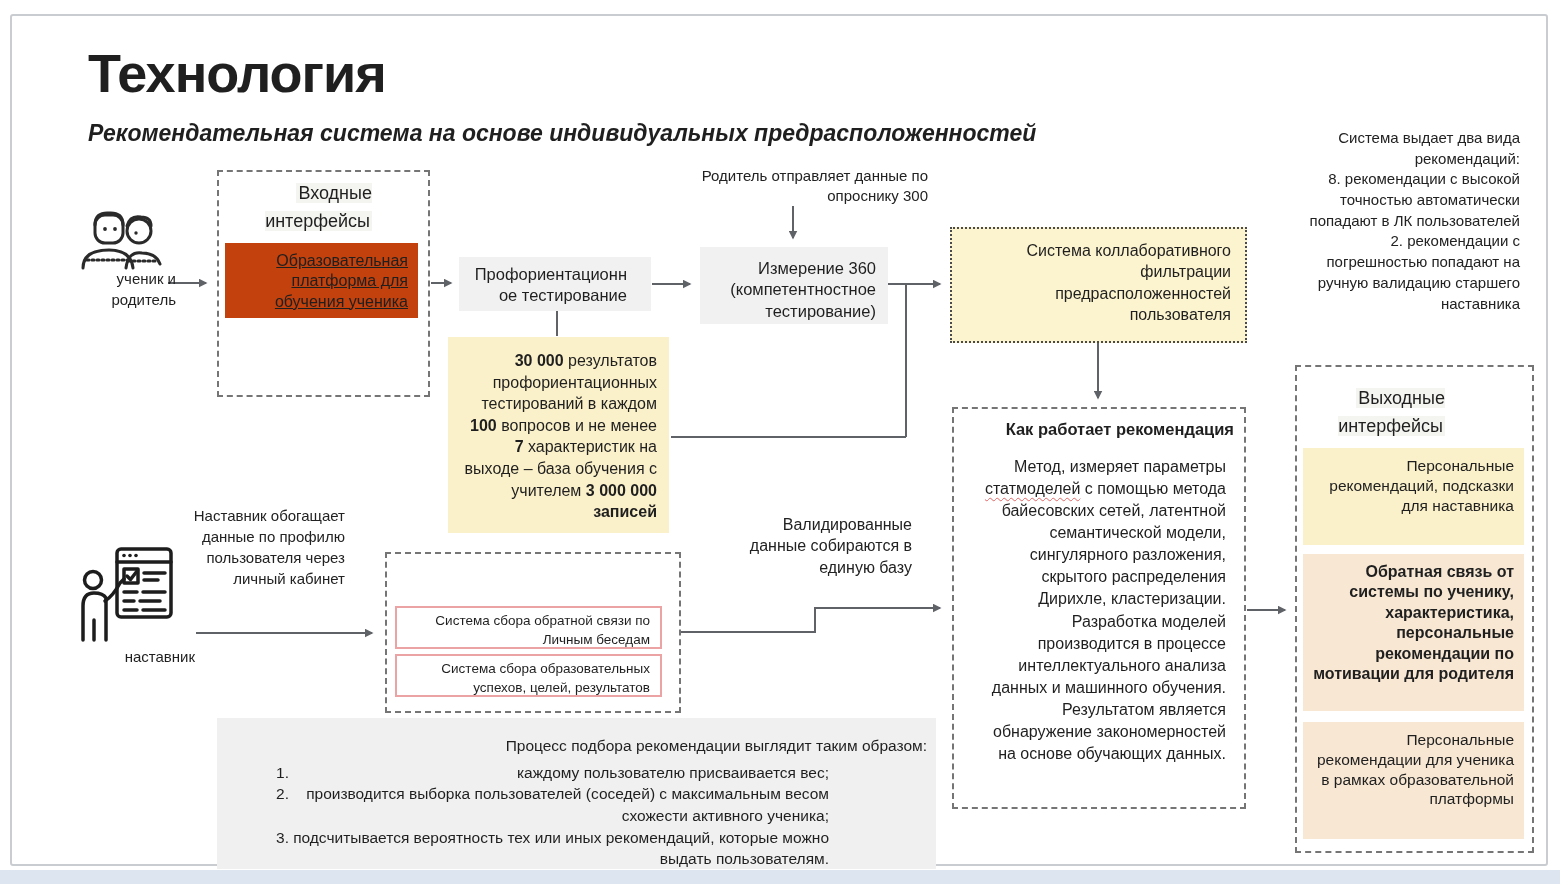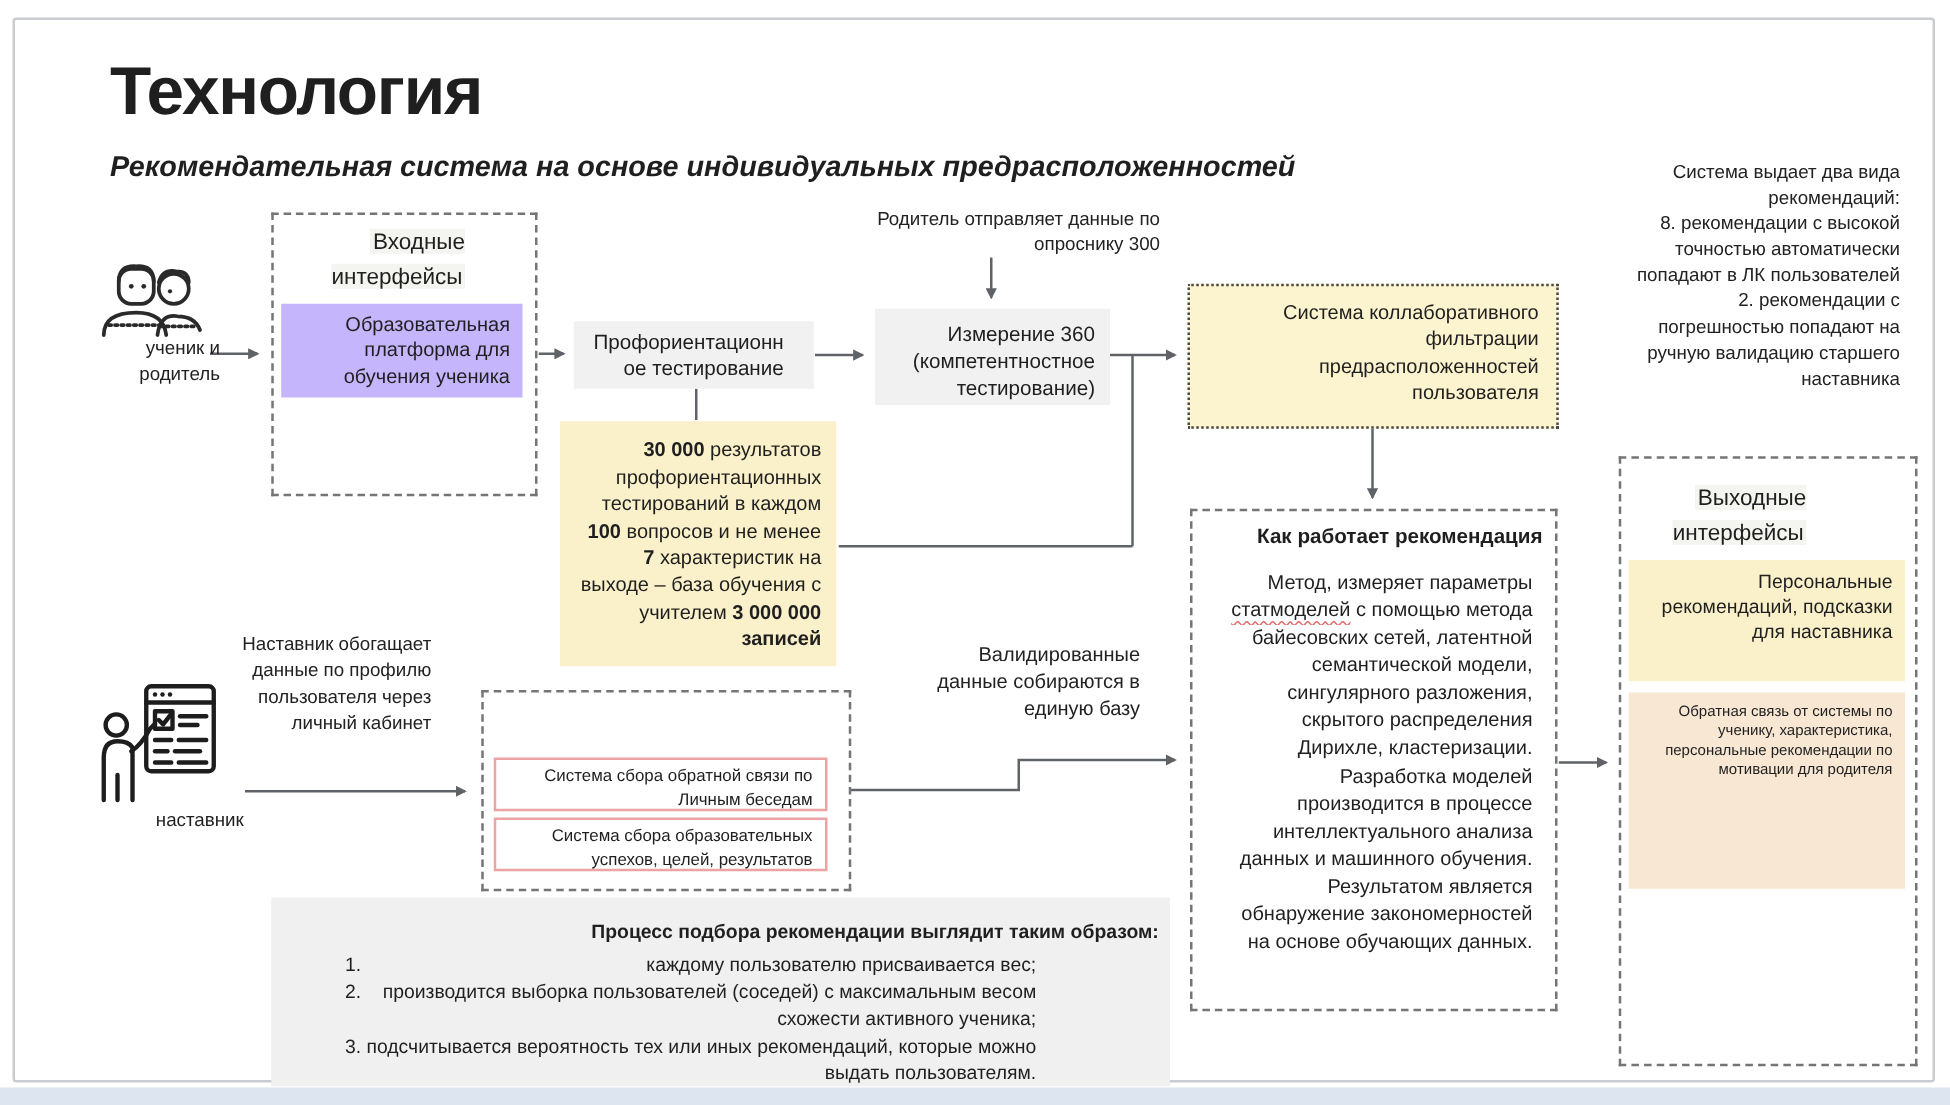--- a/index.html
+++ b/index.html
@@ -38,21 +38,21 @@
   .how-group    { left:952px; top:407px; width:294px; height:402px; }
   .db-group     { left:385px; top:552px; width:296px; height:161px; }
   .out-group    { left:1295px; top:365px; width:239px; height:488px; }
 
   .group-title { font-size:18px; line-height:1.55; font-weight:400; }
   .input-title { left:237px; top:180px; width:135px; }
   .out-title   { left:1315px; top:385px; width:130px; }
   .db-title    { left:407px; top:560px; width:265px; font-size:15px; line-height:1.4; }
 
   .fillbox { padding:8px 10px; font-size:16px; line-height:1.27; }
-  .green  { background:#c4b5fd; }
+  .green  { background:#c2410c;text-decoration:underline; }
   .yellow { background:#faf0c9; }
   .peach  { background:#f7e7d3; }
   .gray   { background:#f1f1f2; }
 
   .green1 { left:225px; top:243px; width:193px; height:75px; }
   .green2 { left:225px; top:330px; width:188px; height:56px; }
 
   .career-box  { left:459px; top:257px; width:192px; height:54px; padding:7px 24px 7px 12px; font-size:16.5px; line-height:1.3; overflow-wrap:break-word; }
   .measure-box { left:700px; top:247px; width:188px; height:77px; padding:11px 12px; font-size:16.5px; line-height:1.3; }
 
@@ -62,30 +62,30 @@
 
   .collab-box { left:950px; top:227px; width:297px; height:116px; background:#fcf3cf;
                 border:2px dotted #4a4a4a; padding:11px 14px; font-size:16px; line-height:1.33; }
 
   .how-title { left:974px; top:420px; width:260px; font-size:16.5px; font-weight:700; }
   .how-body  { left:974px; top:456px; width:252px; font-size:16px; line-height:1.38; }
   .wavy { text-decoration:underline; text-decoration-style:wavy; text-decoration-color:#e06666;
           text-decoration-thickness:1px; text-underline-offset:3px; }
 
   .out1 { left:1303px; top:448px; width:221px; height:97px;  font-size:15.5px; line-height:1.28; }
-  .out2 { left:1303px; top:554px; width:221px; height:157px; font-size:12px; line-height:1.28; }
+  .out2 { left:1303px; top:554px; width:221px; height:157px; font-size:16px; line-height:1.28;font-weight:bold; }
   .out3 { left:1303px; top:722px; width:221px; height:117px; font-size:15.5px; line-height:1.28; }
 
   .redbox { border:2px solid #eba3a3; background:#fff; padding:4px 10px; font-size:13.5px; line-height:1.4; }
   .red1 { left:395px; top:606px; width:267px; height:43px; }
   .red2 { left:395px; top:654px; width:267px; height:43px; }
 
   .process-box { left:217px; top:718px; width:719px; height:151px; background:#f0f0f1; }
   .process-inner { left:237px; top:735px; width:690px; font-size:15.5px; line-height:1.4; }
-  .process-intro { margin-bottom:5px;font-weight:bold; }
+  .process-intro { margin-bottom:5px; }
   .process-row { display:flex; }
   .process-num { flex:none; width:52px; padding-left:22px; }
   .process-txt { width:540px; }
 </style>
 </head>
 <body>
 
 <div id="app">
 
   <div class="slide"></div>
@@ -160,20 +160,21 @@
   <div class="el how-body">
     <span>Метод, измеряет параметры </span><span class="wavy">статмоделей</span><span> с помощью метода байесовских сетей, латентной семантической модели, сингулярного разложения, скрытого распределения Дирихле, кластеризации. Разработка моделей производится в процессе интеллектуального анализа данных и машинного обучения. Результатом является обнаружение закономерностей на основе обучающих данных.</span>
   </div>
 
   <div class="el dashed out-group"></div>
   <div class="el group-title out-title">
     <span class="hl">Выходные интерфейсы</span>
   </div>
   <div class="el fillbox yellow out1">Персональные рекомендаций, подсказки для наставника</div>
   <div class="el fillbox peach out2">Обратная связь от системы по ученику, характеристика, персональные рекомендации по мотивации для родителя</div>
+  <div class="el fillbox peach out3">Персональные рекомендации для ученика в рамках образовательной платформы</div>
 
   <div class="el note mentor-note">Наставник обогащает данные по профилю пользователя через личный кабинет</div>
   <svg class="icon icon-mentor" width="94" height="98" viewBox="0 0 94 98">
     <g stroke="#1d1d1d" stroke-width="3.5" fill="none" stroke-linecap="round" stroke-linejoin="round">
       <rect x="37" y="3" width="54" height="68" rx="4"></rect>
       <line x1="37" y1="16" x2="91" y2="16"></line>
       <rect x="44" y="23" width="14" height="14"></rect>
       <path d="M47,30 l3.5,3.5 l7,-9"></path>
       <line x1="64" y1="27" x2="85" y2="27"></line>
       <line x1="64" y1="34" x2="78" y2="34"></line>

